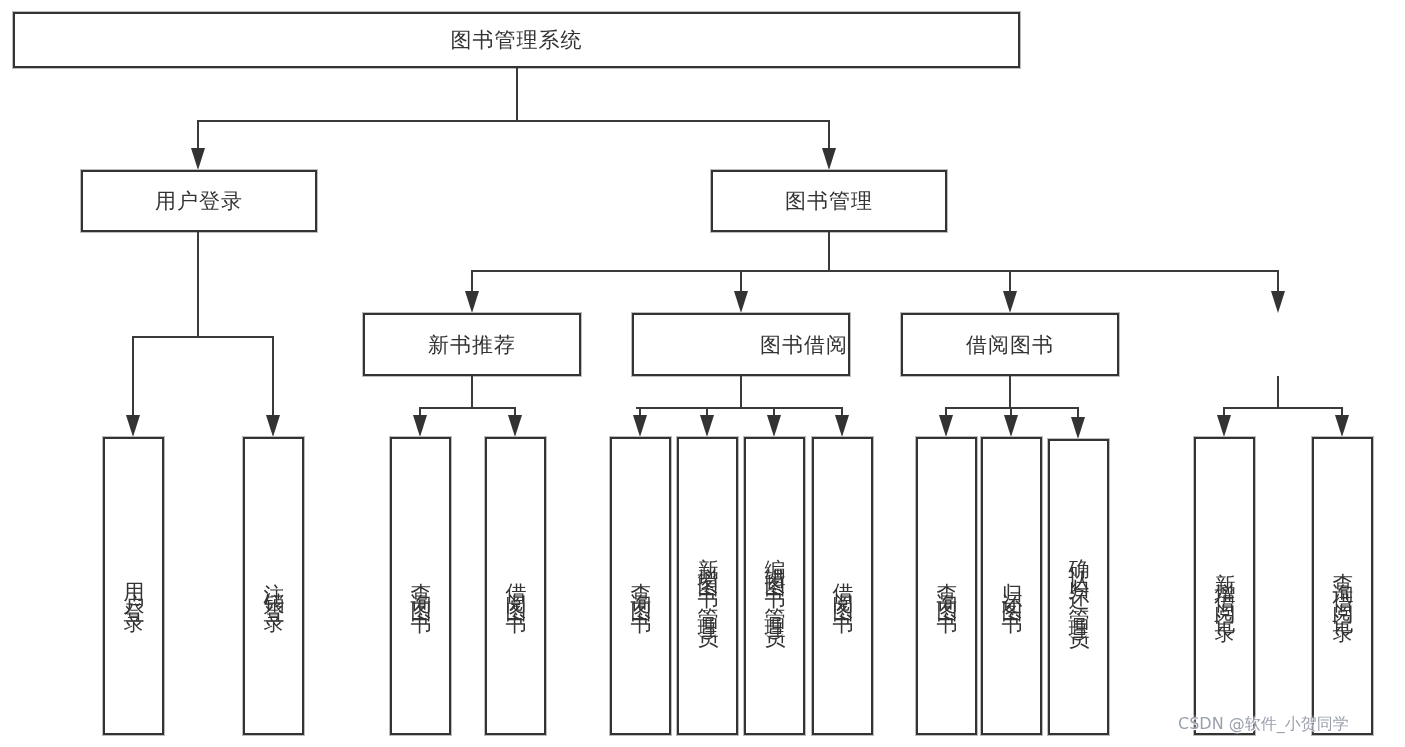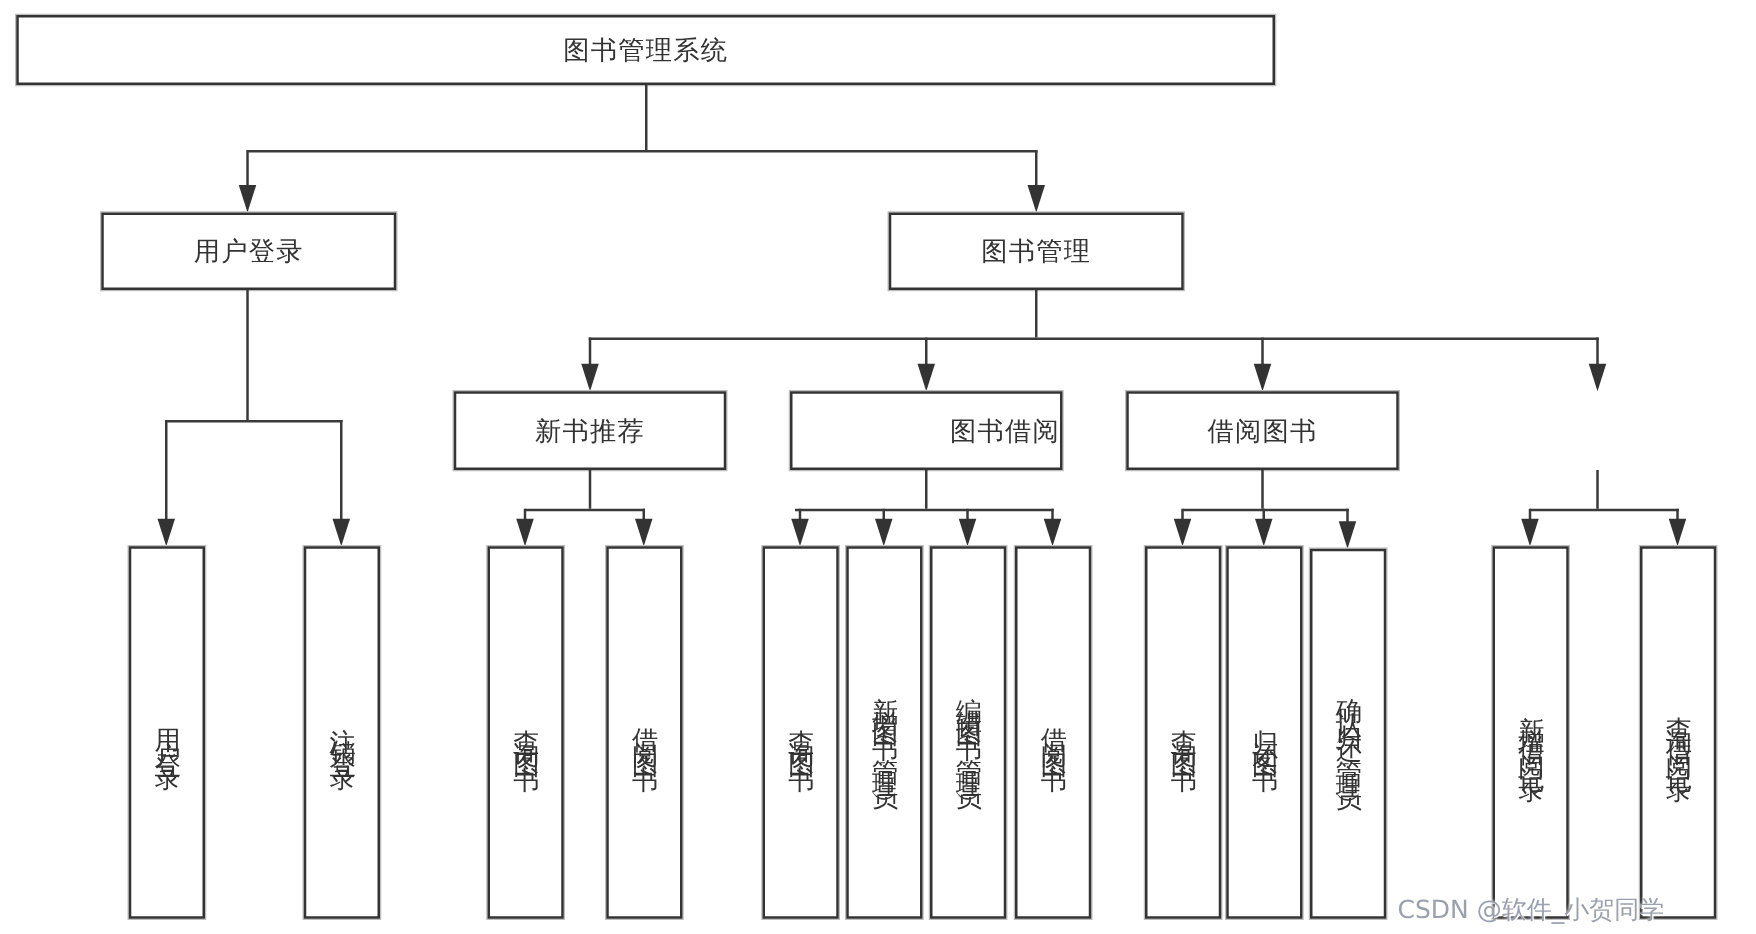--- a/index.html
+++ b/index.html
@@ -40,22 +40,22 @@
   .vline{position:absolute;width:2px;background:#3a3a3a;}
   .hline{position:absolute;height:2px;background:#3a3a3a;}
   .arrow{
     position:absolute;width:0;height:0;
     border-left:7px solid transparent;
     border-right:7px solid transparent;
     border-top:22px solid #333;
   }
   .watermark{
     position:absolute;
-    left:1118px;top:714px;
-    font-size:20px;
+    left:1178px;top:714px;
+    font-size:16px;
     color:#9aa0ad;
     text-shadow:0 0 3px #fff,1px 1px 0 #ffffff;
     white-space:nowrap;
     z-index:5;
   }
 </style>
 </head>
 <body>
 
 <div class="canvas">

